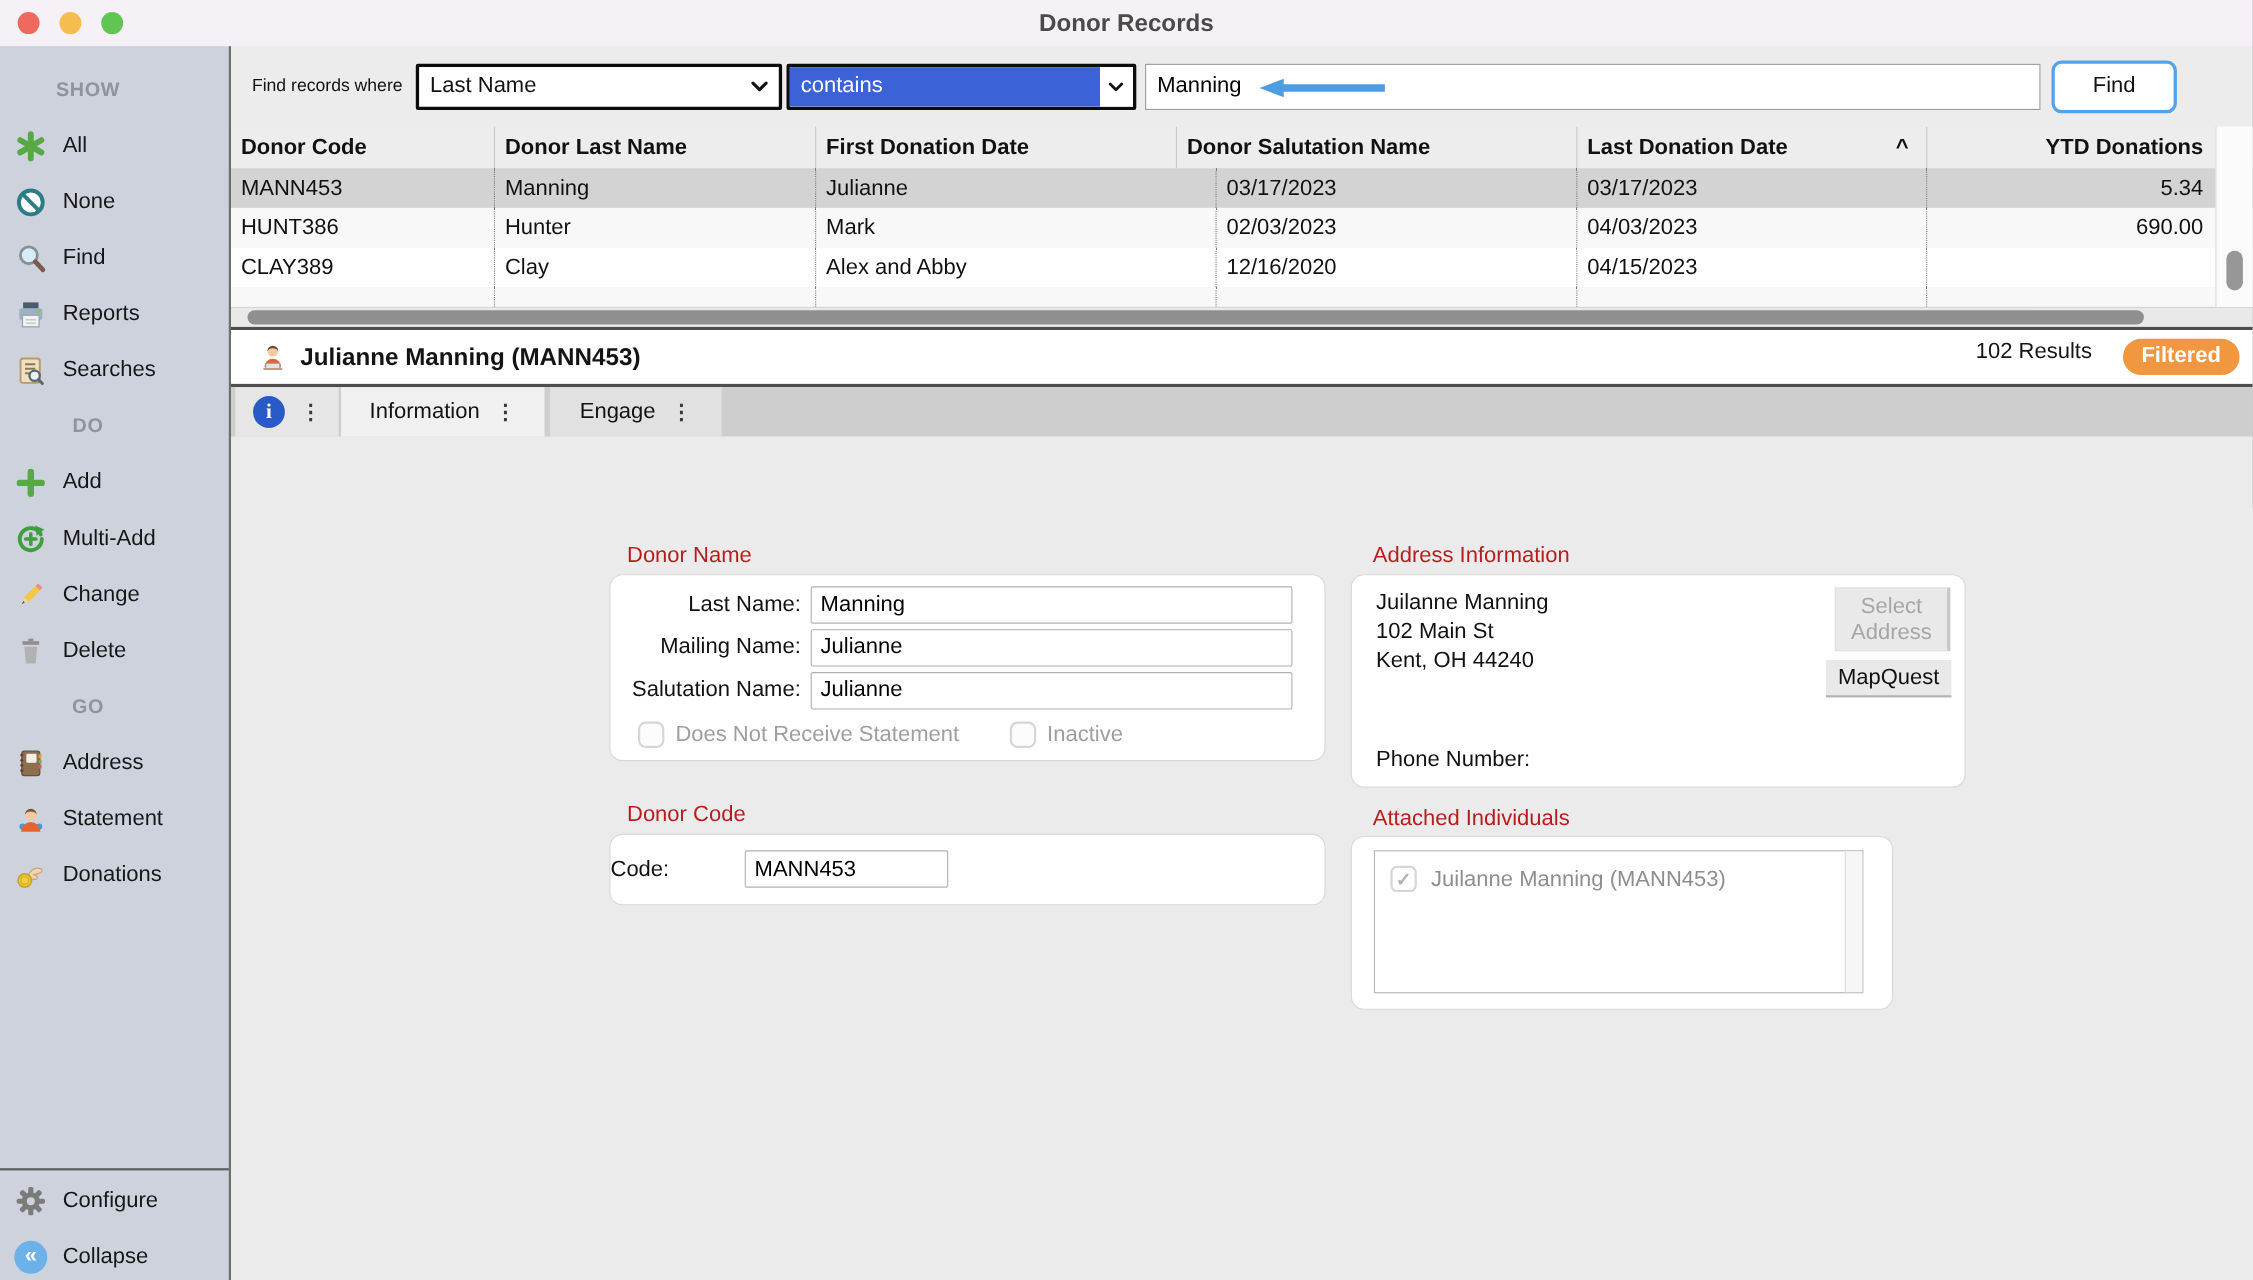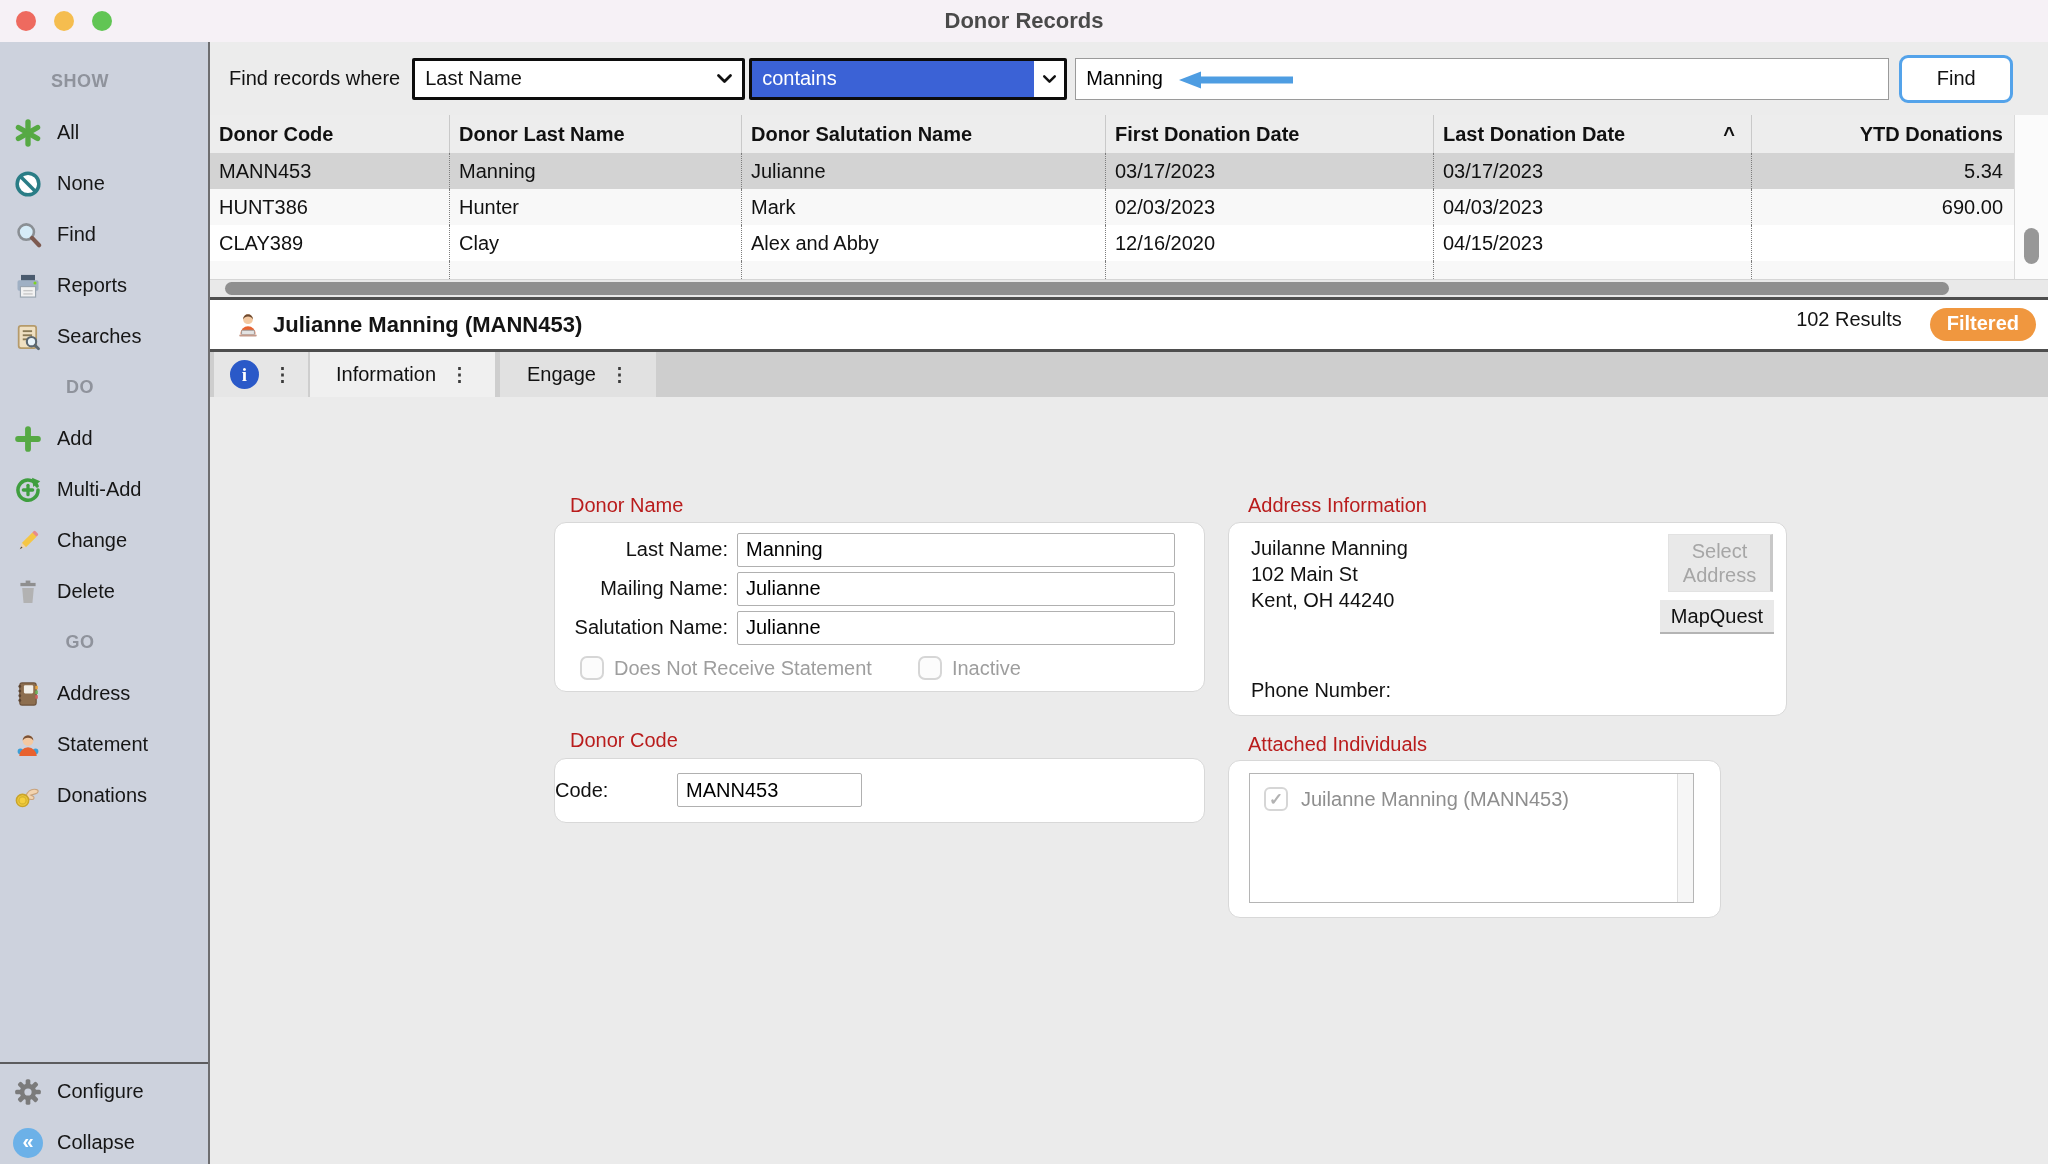--- a/index.html
+++ b/index.html
@@ -17,21 +17,21 @@
              color:#8f939c;font-weight:bold;font-size:18px;letter-spacing:.5px;}
   .side-item{height:51px;display:flex;align-items:center;padding-left:12px;cursor:default;text-align:right;}
   .side-item .icon{width:32px;height:32px;margin-right:13px;display:flex;align-items:center;justify-content:center;flex:none;}
   .side-item .lbl{font-size:20px;color:#161616;}
   .side-footer{position:absolute;left:0;right:0;bottom:0;height:102px;border-top:2px solid #5c5c5e;box-sizing:border-box;padding-top:2px;}
   .collapse-circle{width:30px;height:30px;border-radius:50%;background:#6cb1e8;color:#fff;display:flex;align-items:center;justify-content:center;font-size:20px;font-weight:bold;padding-bottom:2px;box-sizing:border-box;}
   
   .main{position:absolute;left:210px;top:42px;right:0;bottom:0;}
   
   .findbar{height:73px;background:#ececec;display:flex;align-items:center;position:relative;}
-  .fb-label{margin-left:19px;font-size:20px;}
+  .fb-label{margin-left:19px;font-size:16px;}
   .dd{height:42px;border:3px solid #0c0c0c;border-radius:2px;background:#fff;display:flex;align-items:center;box-sizing:border-box;font-size:20px;}
   .dd1{width:333px;margin-left:12px;padding-left:10px;justify-content:space-between;}
   .dd1 .chev{margin-left:auto;margin-right:9px;display:flex;}
   .dd2{width:318px;margin-left:4px;padding:0;overflow:hidden;}
   .dd2 .sel{flex:1;height:100%;background:#3b62d6;color:#fff;display:flex;align-items:center;padding-left:10px;}
   .dd2 .chev-area{width:30px;height:100%;background:#fff;display:flex;align-items:center;justify-content:center;}
   .searchwrap{margin-left:8px;width:814px;height:42px;border:1px solid #9a9a9a;background:#fff;box-sizing:border-box;position:relative;}
   .searchwrap input{border:none;outline:none;width:100%;height:100%;font-family:inherit;font-size:20px;padding-left:10px;box-sizing:border-box;background:transparent;}
   .arrow-ann{position:absolute;left:100px;top:12px;pointer-events:none;}
   .findbtn{margin-left:10px;width:114px;height:48px;border:3px solid #54a3ea;border-radius:9px;background:#fff;font-size:20px;display:flex;align-items:center;justify-content:center;box-sizing:border-box;}
@@ -326,22 +326,22 @@
               <polygon points="25,0.5 25,17.5 3,9" fill="#4e9de2"></polygon>
             </svg>
         </span>
       </div>
       <div class="findbtn">Find</div>
     </div>
 
     <div class="thead">
       <div class="th c1">Donor Code</div>
       <div class="th c2">Donor Last Name</div>
+      <div class="th c4">First Donation Date</div>
       <div class="th c3">Donor Salutation Name</div>
-      <div class="th c4">First Donation Date</div>
       <div class="th c5">
         <span>Last Donation Date</span>
         <span>^</span>
       </div>
       <div class="th c6 num">YTD Donations</div>
     </div>
 
     <div class="trow r0">
       <div class="td c1">MANN453</div>
       <div class="td c2">Manning</div>

